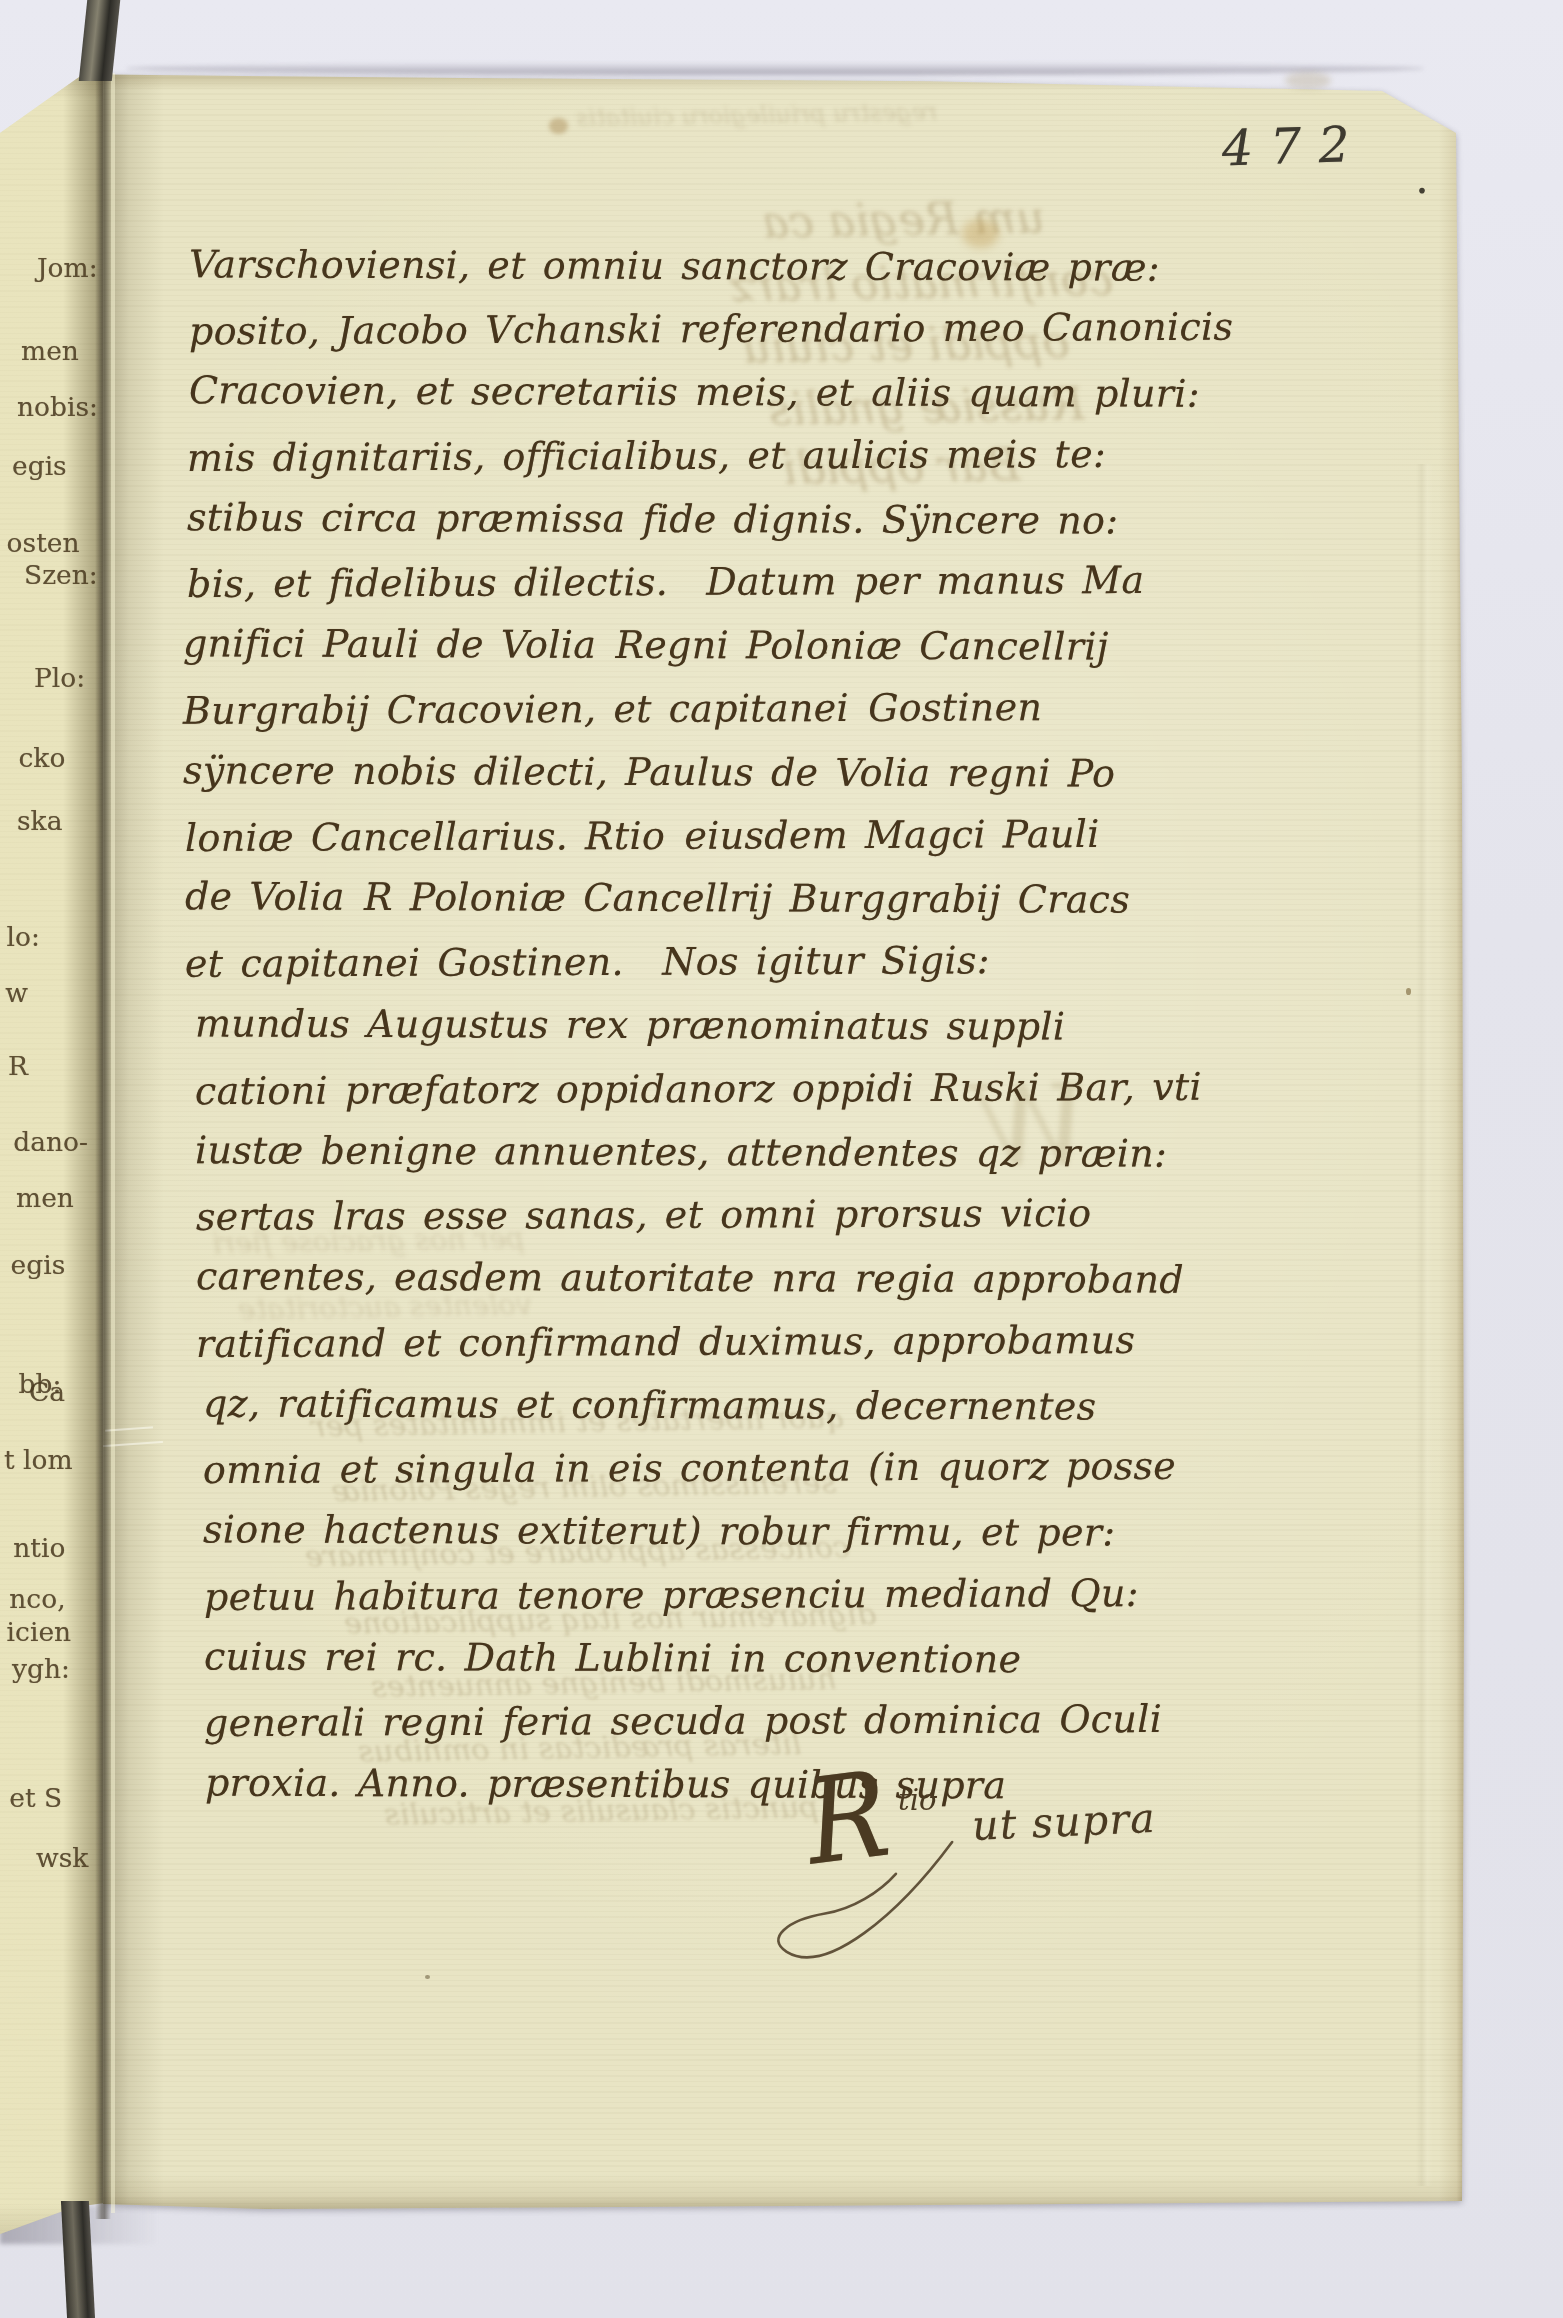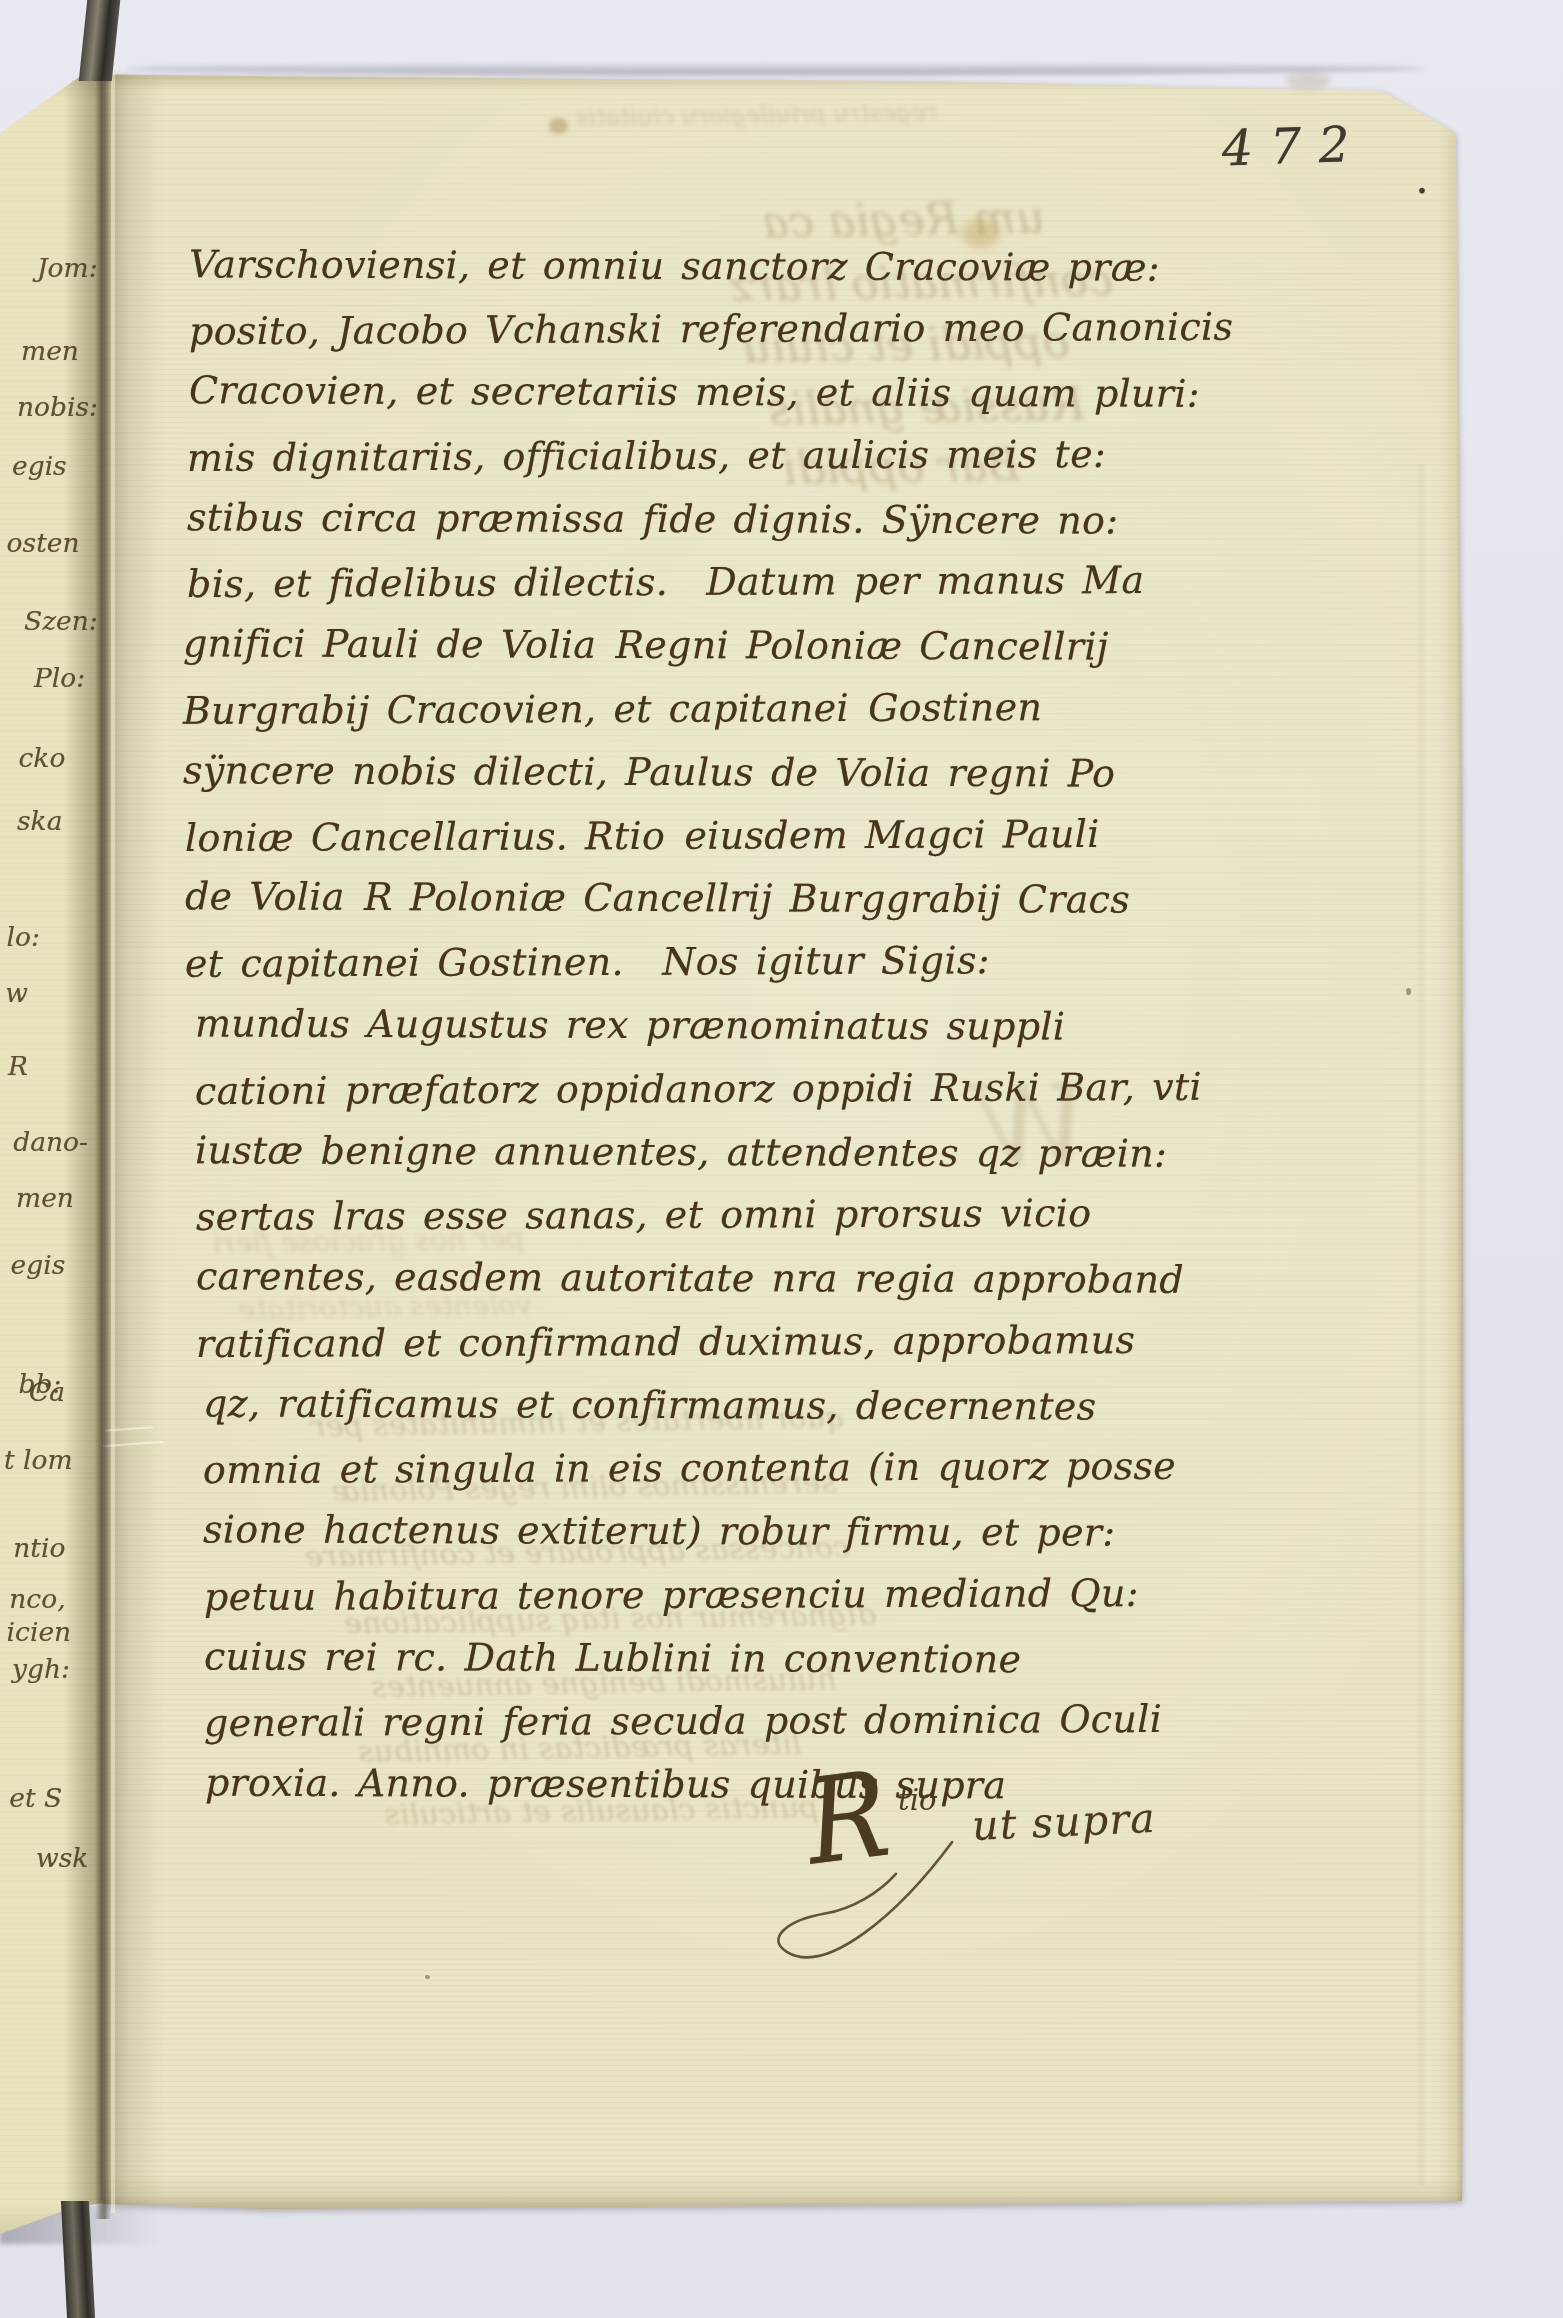--- a/index.html
+++ b/index.html
@@ -8,21 +8,21 @@
         font-family:"DejaVu Serif","Liberation Serif",serif;}
   
   .leftstrip{position:absolute;left:0;top:73px;width:105px;height:2170px;z-index:1;
      clip-path:polygon(0px 60px,83px 1.3px,105px 2.6px,105px 2130px,74px 2134px,0px 2161px);
      background:
        linear-gradient(90deg, rgba(255,252,225,.35) 60%, rgba(70,60,35,.38) 97%),
        linear-gradient(180deg, rgba(110,95,55,.28) 0 4px, rgba(0,0,0,0) 26.5px),
        linear-gradient(0deg, rgba(110,95,55,.30) 0 5.3px, rgba(0,0,0,0) 40px),
        repeating-linear-gradient(180deg, rgba(110,100,60,.05) 0 1.3px, rgba(0,0,0,0) 1.3px 5.3px),
        #ddd7aa;}
-  .frag{position:absolute;z-index:3;font-style:italic;font-size:26.5px;color:#4c3c22;
+  .frag{position:absolute;z-index:3;font-size:26.5px;color:#4c3c22;
         white-space:nowrap;opacity:.88;text-shadow:0 0 0.7px rgba(70,54,31,.5);}
   
   .pagewrap{position:absolute;left:0;top:0;width:1563px;height:2319px;z-index:1;
         filter:drop-shadow(0 2px 3.3px rgba(100,98,110,.45));}
   .page{position:absolute;left:101px;top:72px;width:1366px;height:2140px;
      clip-path:polygon(2px 2.6px,363px 6px,827px 9.3px,1281px 19px,1355px 61px,
                        1361px 723px,1363px 1518px,1361px 2129px,689px 2134px,
                        164px 2137px,2px 2132px);
      background:
        radial-gradient(ellipse 1126px 1590px at 55% 42%, rgba(255,255,255,.16), rgba(0,0,0,0) 72%),
@@ -104,21 +104,21 @@
   <div class="topshadow"></div>
   <div class="bottomwedge"></div>
 
   <div class="leftstrip"></div>
 
   <div class="frag" style="left:37px;top:252px">Jom:</div>
   <div class="frag" style="left:21px;top:335px">men</div>
   <div class="frag" style="left:17px;top:391px">nobis:</div>
   <div class="frag" style="left:12px;top:450px">egis</div>
   <div class="frag" style="left:6.6px;top:527px">osten</div>
-  <div class="frag" style="left:24px;top:605px">Szen:</div>
+  <div class="frag" style="left:24px;top:559px">Szen:</div>
   <div class="frag" style="left:34px;top:662px">Plo:</div>
   <div class="frag" style="left:18.5px;top:742px">cko</div>
   <div class="frag" style="left:17px;top:805px">ska</div>
   <div class="frag" style="left:6.6px;top:921px">lo:</div>
   <div class="frag" style="left:5.3px;top:977px">w</div>
   <div class="frag" style="left:8px;top:1050px">R</div>
   <div class="frag" style="left:13.2px;top:1126px">dano-</div>
   <div class="frag" style="left:16px;top:1182px">men</div>
   <div class="frag" style="left:10.6px;top:1249px">egis</div>
   <div class="frag" style="left:29px;top:1376px">Ca</div>

